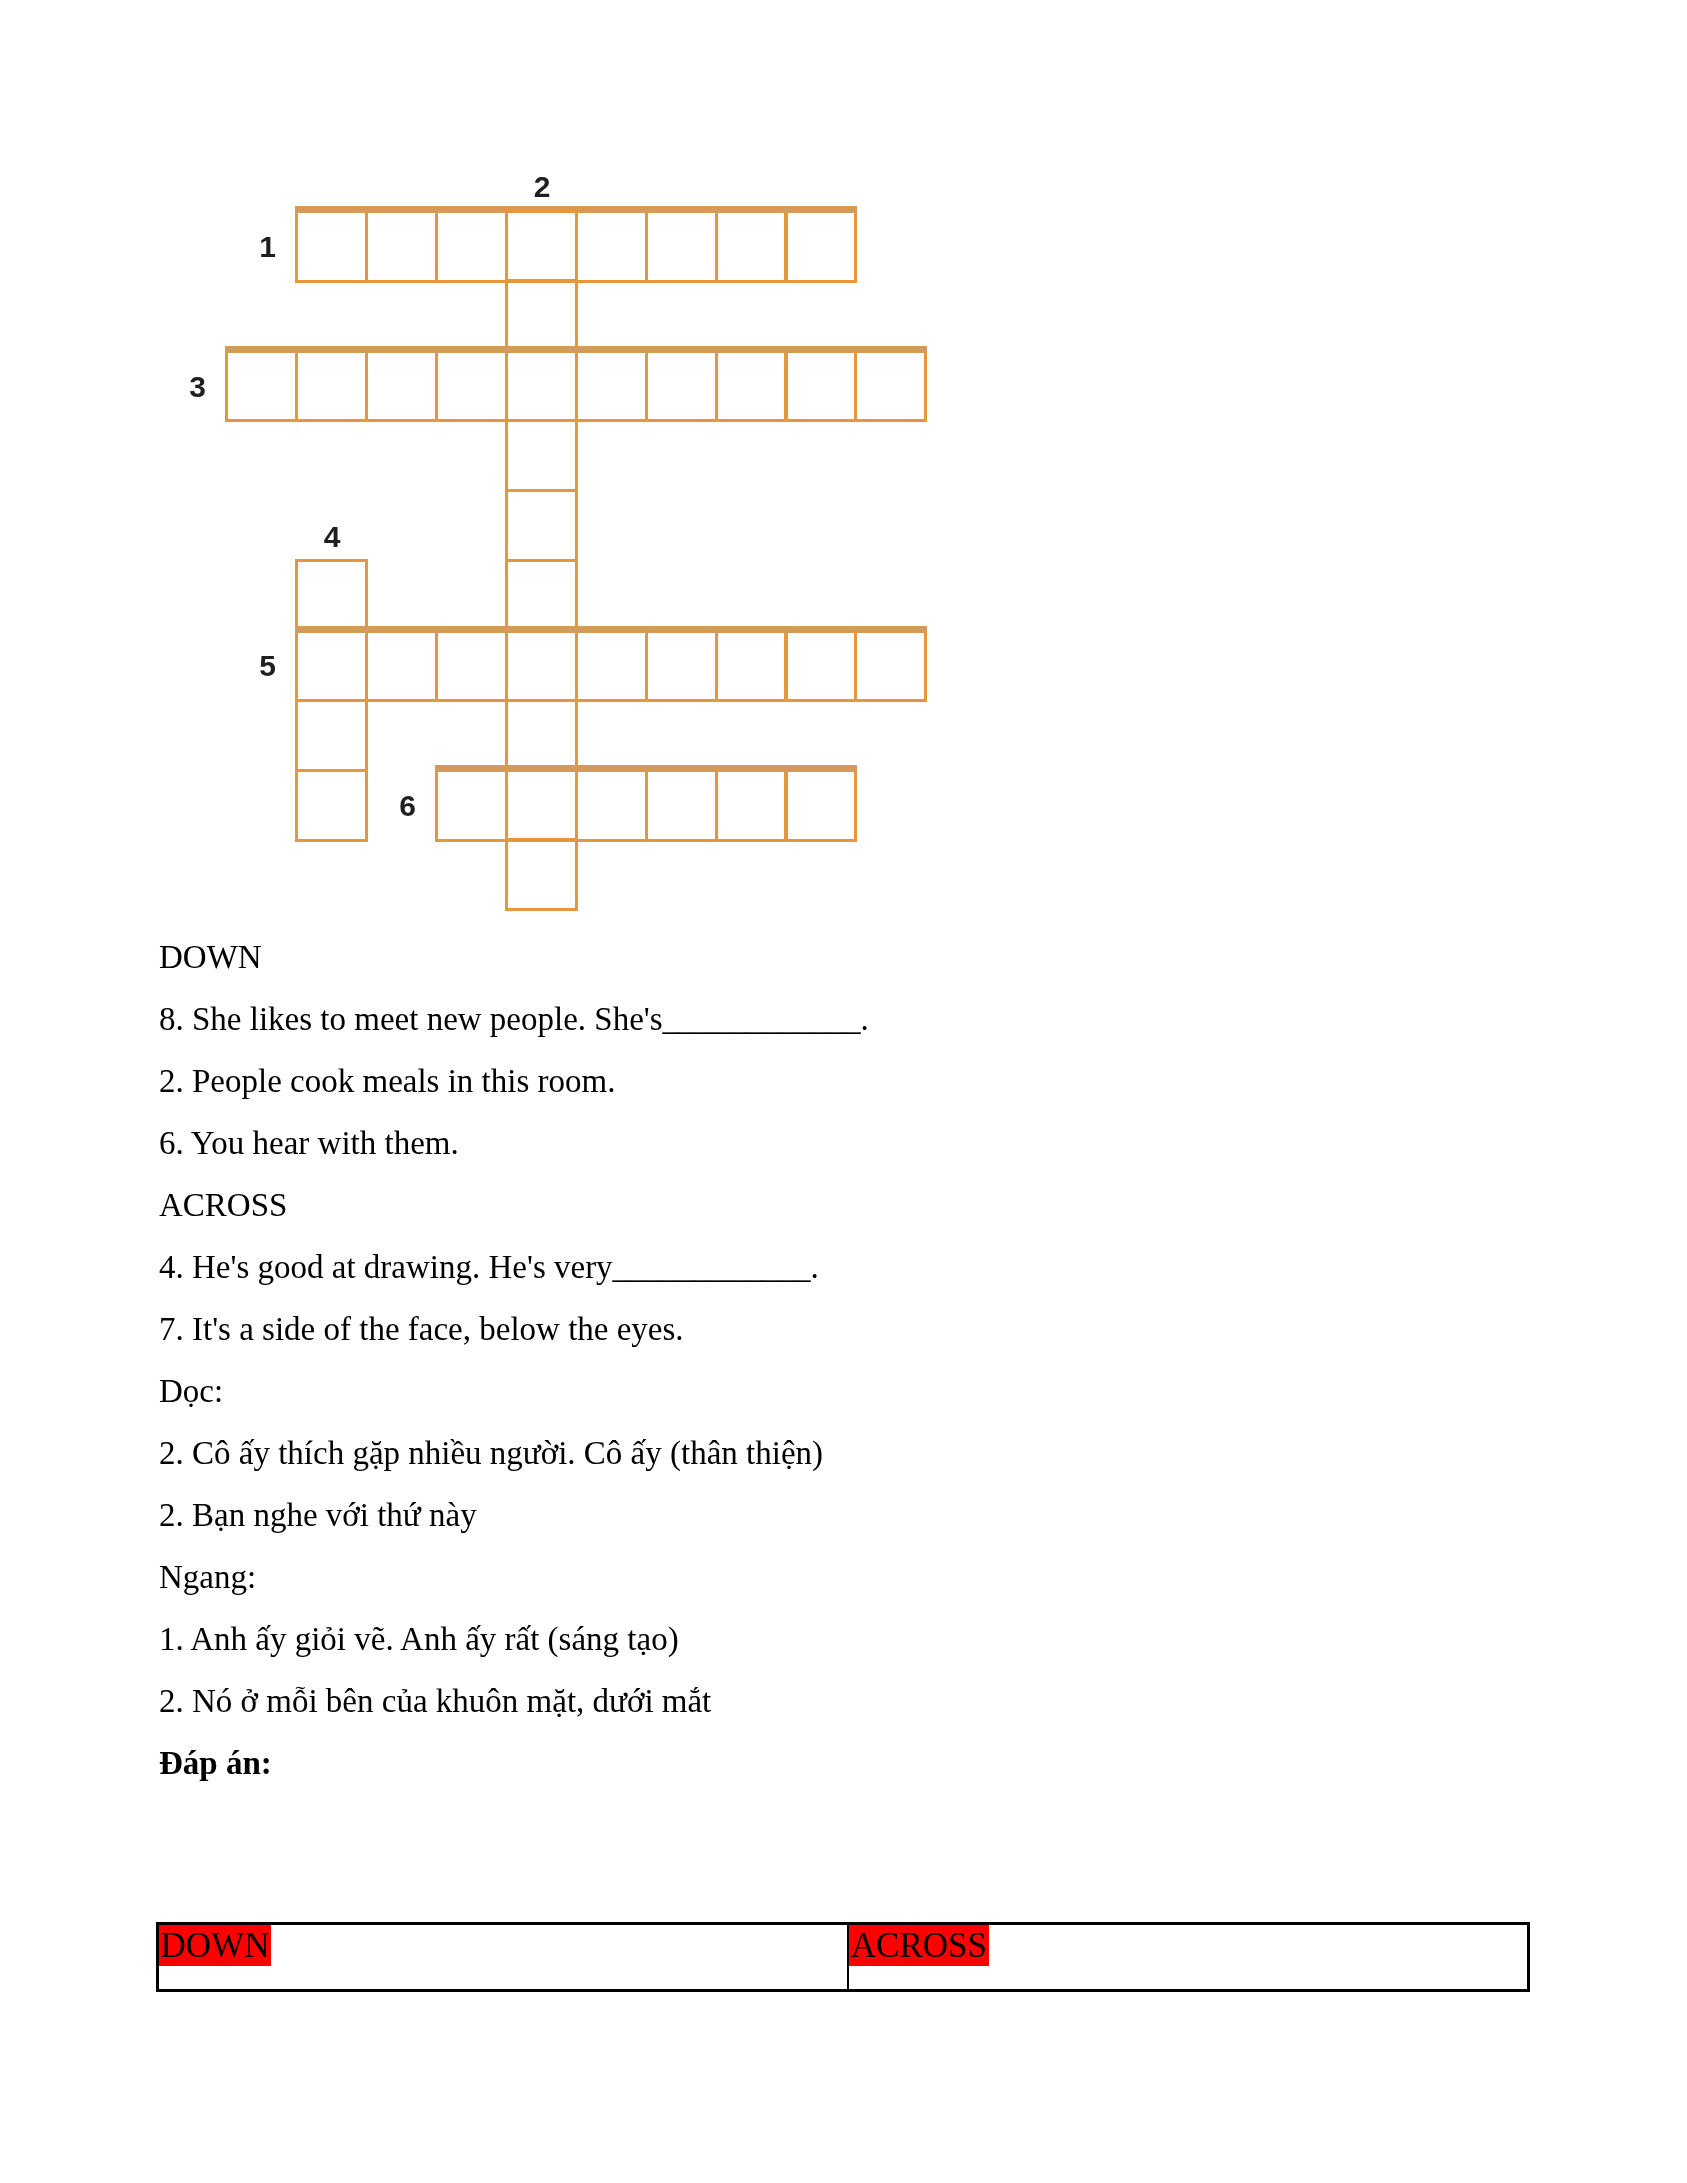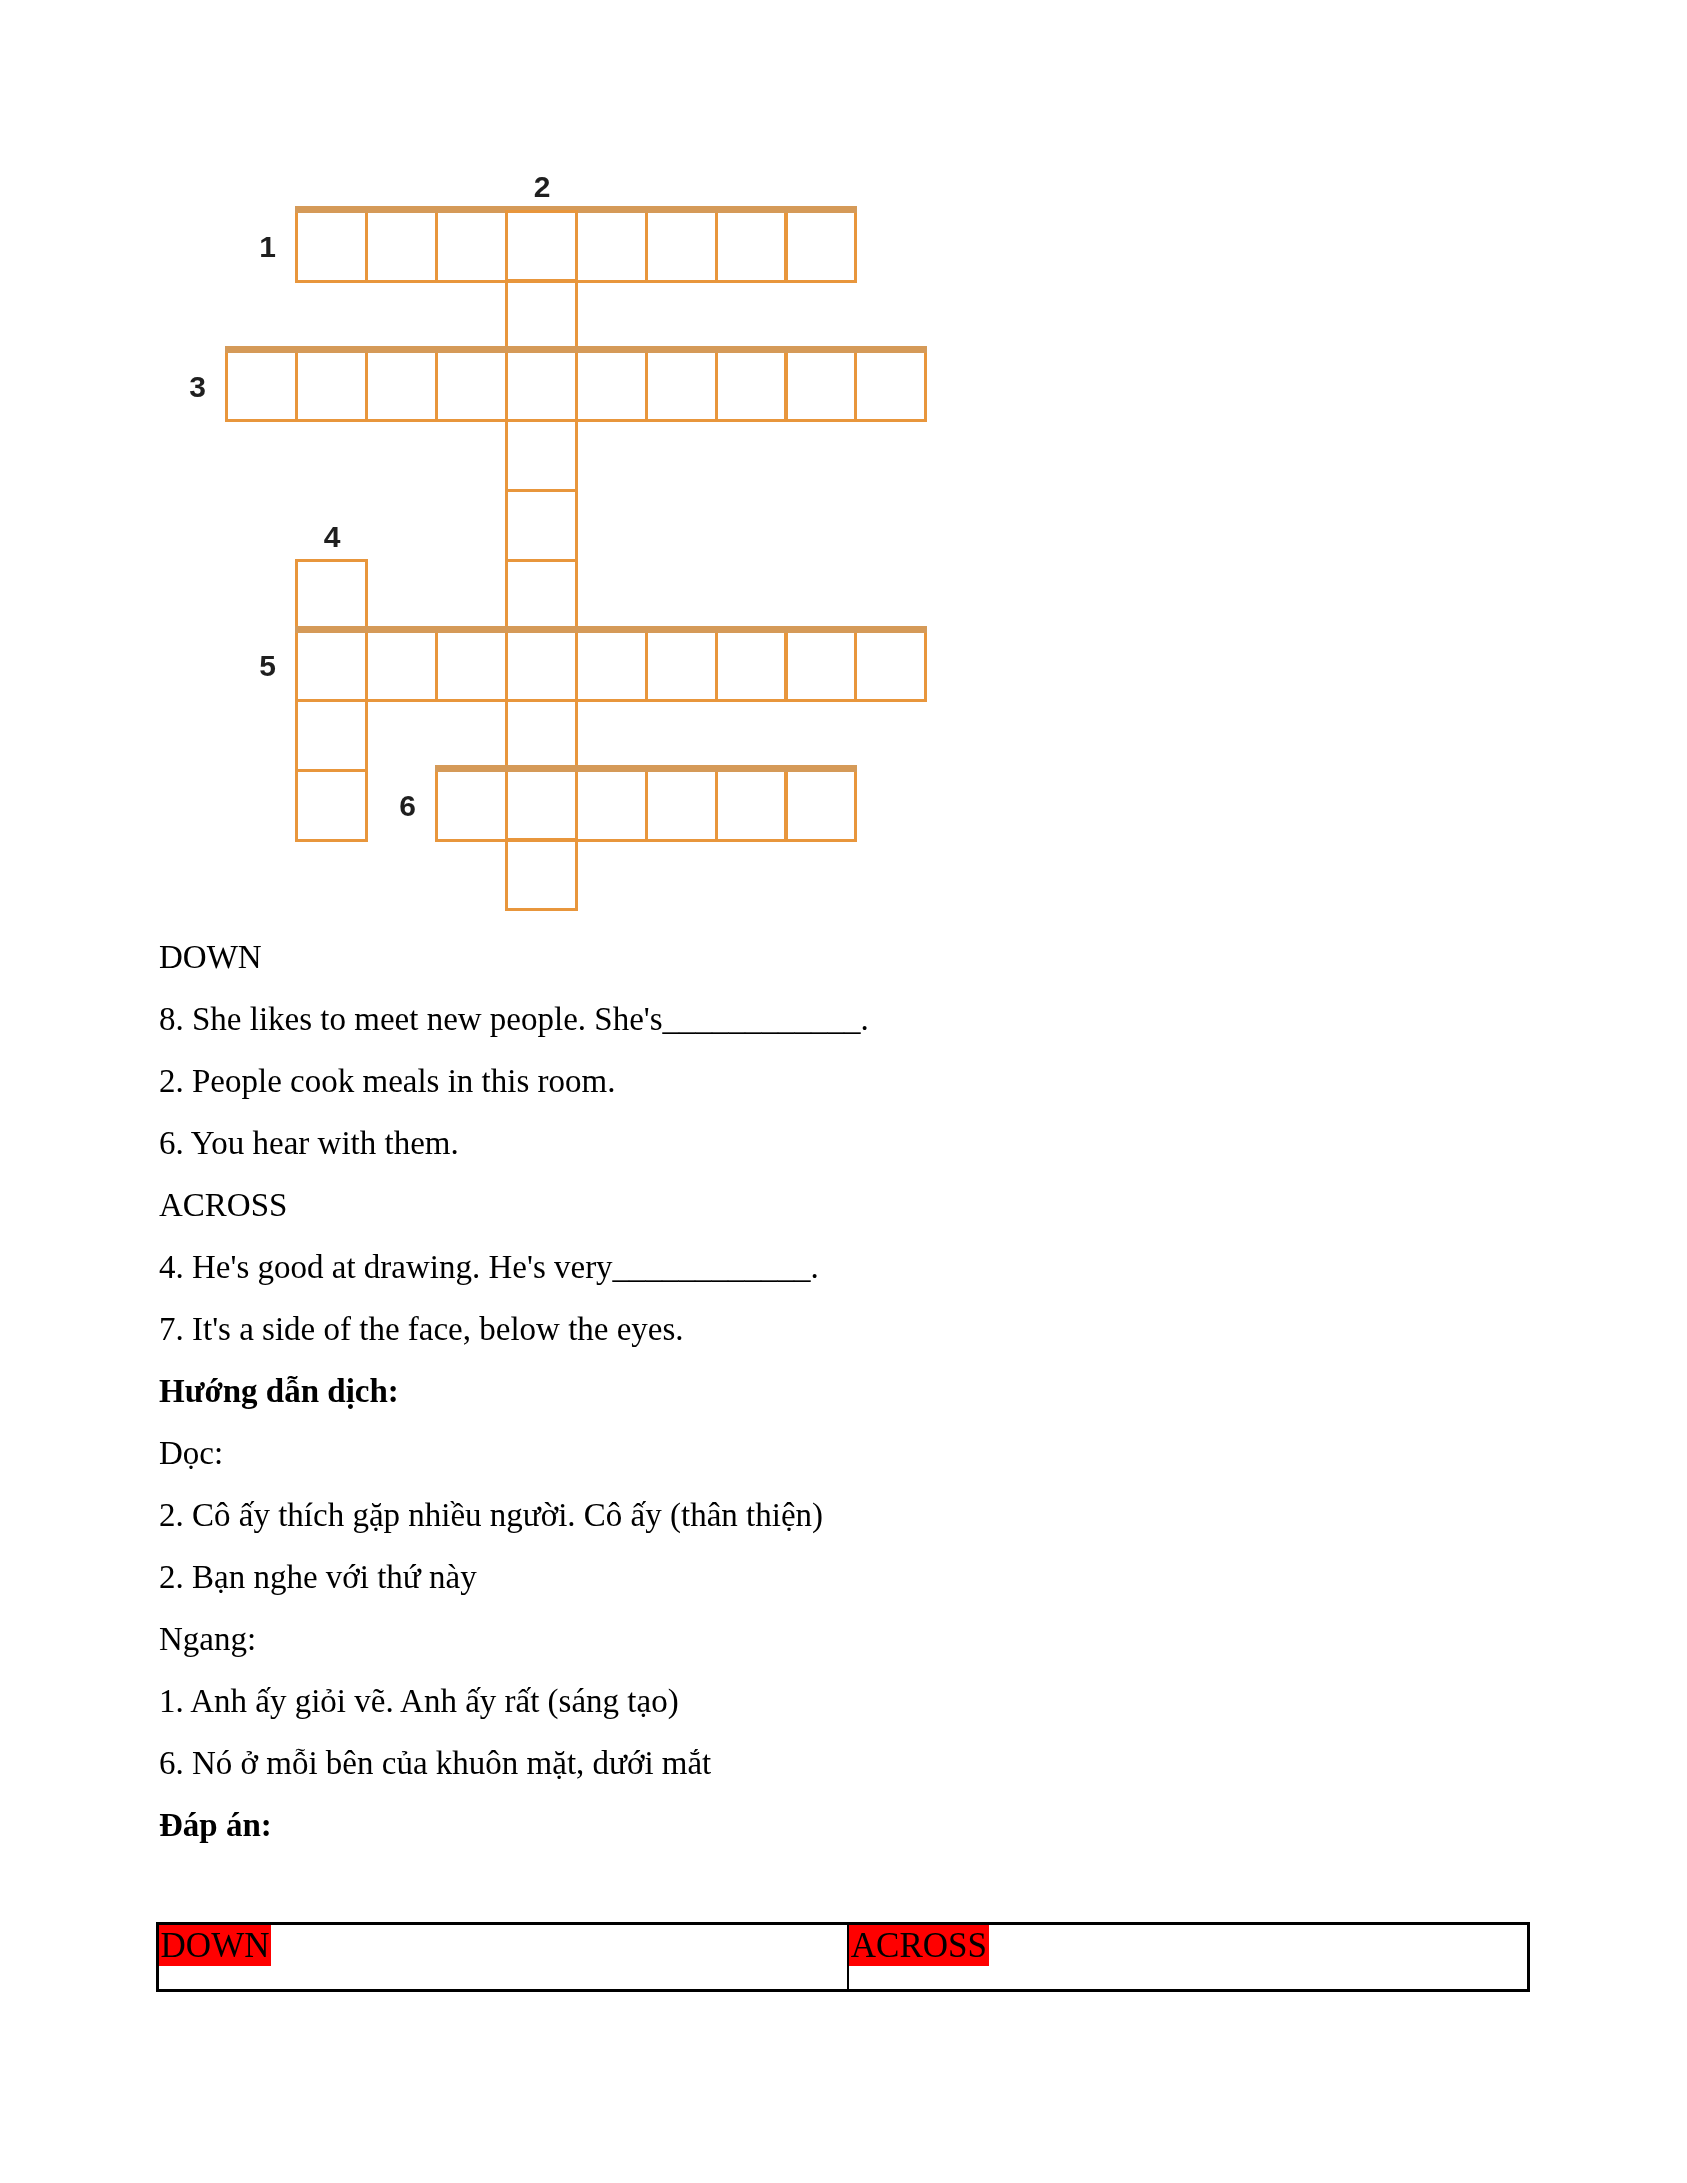--- a/index.html
+++ b/index.html
@@ -107,27 +107,26 @@
     </div>
 
   <div class="textblock">
     <p>DOWN</p>
     <p>8. She likes to meet new people. She's____________.</p>
     <p>2. People cook meals in this room.</p>
     <p>6. You hear with them.</p>
     <p>ACROSS</p>
     <p>4. He's good at drawing. He's very____________.</p>
     <p>7. It's a side of the face, below the eyes.</p>
-    <p class="b">Hướng dẫn dịch:</p>
     <p>Dọc:</p>
     <p>2. Cô ấy thích gặp nhiều người. Cô ấy (thân thiện)</p>
     <p>2. Bạn nghe với thứ này</p>
     <p>Ngang:</p>
     <p>1. Anh ấy giỏi vẽ. Anh ấy rất (sáng tạo)</p>
-    <p>6. Nó ở mỗi bên của khuôn mặt, dưới mắt</p>
+    <p>2. Nó ở mỗi bên của khuôn mặt, dưới mắt</p>
     <p class="b">Đáp án:</p>
   </div>
 
   <table class="answers">
     <tbody>
       <tr>
         <td class="c1">
           <span class="hl">DOWN</span>
         </td>
         <td>

